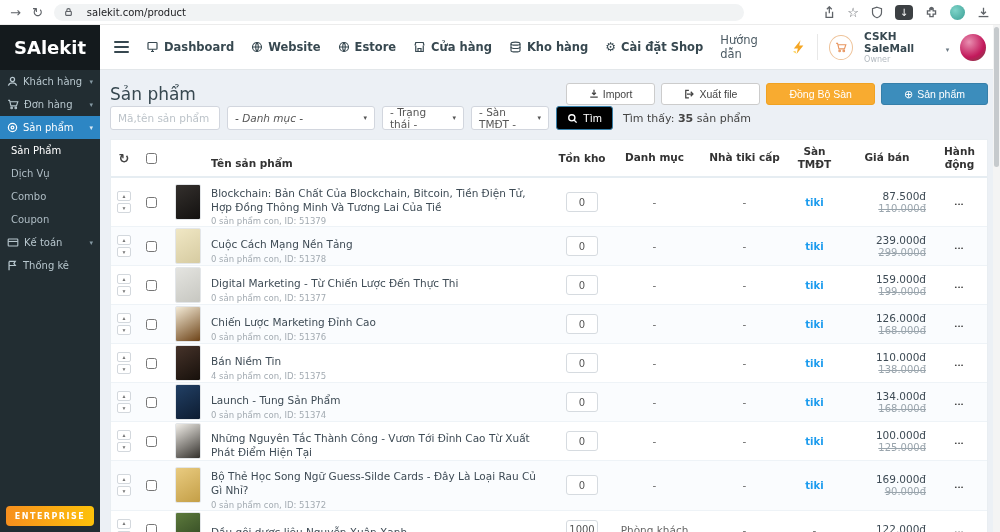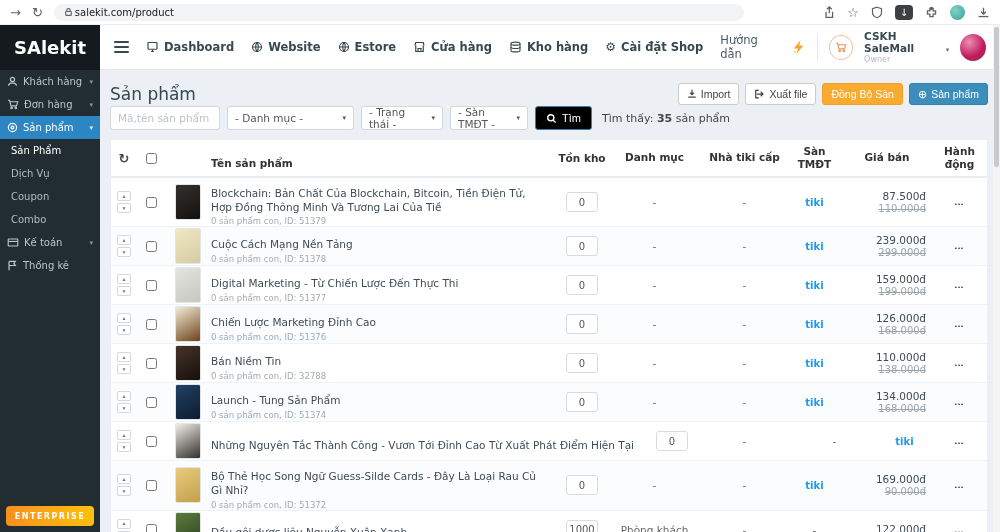--- a/index.html
+++ b/index.html
@@ -4,21 +4,21 @@
 <style>
   * { margin:0; padding:0; box-sizing:border-box; }
   html,body { width:1000px; height:532px; overflow:hidden; background:#fff;
     font-family:"DejaVu Sans","Liberation Sans",sans-serif; }
   body { position:relative; }
 
   
   .browser-bar { height:25px; background:#fff; display:flex; align-items:center;
     padding:0 10px; gap:11px; border-bottom:1px solid #ececec; }
   .b-ic { color:#5f6368; font-size:13px; line-height:1; }
-  .url-pill { display:flex; align-items:center; gap:2px; background:#f1f3f4;
+  .url-pill { display:flex; align-items:center; gap:14px; background:#f1f3f4;
     border-radius:9px; height:17px; width:690px; padding:0 10px; }
   .url-text { font-size:10px; color:#202124; }
   .b-right { margin-left:auto; display:flex; align-items:center; gap:12px; color:#5f6368; }
   .dl-btn { width:18px; height:15px; background:#3c4043; border-radius:4px; color:#fff;
     font-size:10px; display:flex; align-items:center; justify-content:center; }
   .b-avatar { width:15px; height:15px; border-radius:50%;
     background:radial-gradient(circle at 35% 35%, #7fd4c9, #3a9e94); }
   svg.ic { display:block; }
 
   
@@ -59,35 +59,35 @@
   .acct-role { font-size:8px; color:#b3bac0; }
   .avatar { width:27px; height:27px; border-radius:50%;
     background:radial-gradient(circle at 35% 30%, #e98fb1, #c2185b 60%, #6d4c41); }
 
   
   .content { flex:1; padding:8px 12px 0 10px; overflow:hidden; }
   .title-row { display:flex; align-items:center; margin-top:5px; }
   .page-title { font-size:17px; color:#374850; font-weight:500; }
   .actions { margin-left:auto; display:flex; gap:6px; }
   .btn { height:22px; display:flex; align-items:center; gap:4px; font-size:10.5px;
-    padding:0 8px; border-radius:3px; border:1px solid #ccc; background:#fff;
+    padding:0 22px; border-radius:3px; border:1px solid #ccc; background:#fff;
     color:#444; cursor:pointer; white-space:nowrap; }
   .btn.orange { background:#f8ab30; border-color:#f0a222; color:#fff; }
   .btn.blue { background:#3c8dbc; border-color:#367fa9; color:#fff; }
 
   .filter-row { display:flex; align-items:center; gap:7px; margin-top:1px; }
   .search-input { width:110px; height:24px; border:1px solid #d2d6de; border-radius:3px;
     font-size:10.5px; padding:0 7px; color:#555; outline:none;
     font-family:"DejaVu Sans","Liberation Sans",sans-serif; }
   .search-input::placeholder { color:#bcc3c9; }
   .select { height:24px; background:#fff; border:1px solid #d2d6de; border-radius:3px;
     display:flex; align-items:center; font-size:10.5px; color:#555;
     padding:0 7px; gap:8px; cursor:pointer; }
   .select .caret { margin-left:auto; font-size:7px; color:#555; }
-  .sel-cat { width:127px; } .sel-status { width:82px; } .sel-chan { width:78px; }
+  .sel-cat { width:148px;font-style:italic; } .sel-status { width:82px; } .sel-chan { width:78px; }
   .find-btn { height:24px; background:#000000; border:1px solid #367fa9; border-radius:3px;
     color:#fff; font-size:11px; display:flex; align-items:center; gap:5px; padding:0 10px; cursor:pointer; }
   .found { font-size:11px; color:#444; margin-left:3px; }
   .found b { font-weight:bold; }
 
   
   .table { background:#fff; margin-top:9px; border:1px solid #e9eef2; border-bottom:none; }
   .thead { display:flex; align-items:center; min-height:38px;
     border-bottom:2px solid #e6edf2; font-size:10.5px; font-weight:bold; color:#333; }
   .trow { display:flex; align-items:center; min-height:39px;
@@ -193,22 +193,22 @@
     <div class="nav-item active">
       <svg class="ic" width="11" height="11" viewBox="0 0 16 16" fill="none" stroke="currentColor" stroke-width="1.8">
           <circle cx="8" cy="8" r="6"></circle>
           <circle cx="8" cy="8" r="2"></circle>
         </svg>
       <span>Sản phẩm</span>
       <span class="chev">▾</span>
     </div>
     <div class="sub-item current">Sản Phẩm</div>
     <div class="sub-item">Dịch Vụ</div>
+    <div class="sub-item">Combo</div>
     <div class="sub-item">Coupon</div>
-    <div class="sub-item">Combo</div>
     <div class="nav-item">
       <svg class="ic" width="12" height="11" viewBox="0 0 16 16" fill="none" stroke="currentColor" stroke-width="1.6">
           <rect x="1" y="3" width="14" height="10" rx="1"></rect>
           <path d="M1 6.5h14"></path>
         </svg>
       <span>Kế toán</span>
       <span class="chev">▾</span>
     </div>
     <div class="nav-item">
       <svg class="ic" width="11" height="11" viewBox="0 0 16 16" fill="none" stroke="currentColor" stroke-width="1.8">
@@ -508,21 +508,21 @@
                 </button>
     </div>
     <div class="c-check">
                 <input type="checkbox" style="">
               </div>
     <div class="c-img">
                 <div class="thumb" style="background: linear-gradient(150deg, rgb(70, 51, 42), rgb(23, 16, 11));"></div>
               </div>
     <div class="c-name">
       <div class="p-title">Bán Niềm Tin</div>
-      <div class="p-sub">0 sản phẩm con, ID: 32788</div>
+      <div class="p-sub">4 sản phẩm con, ID: 51375</div>
     </div>
     <div class="c-stock">
                 <input class="stock-input" value="0" style="">
               </div>
     <div class="c-cat">-</div>
     <div class="c-sup">-</div>
     <div class="c-chan tiki-logo">tiki</div>
     <div class="c-price">
       <div class="price-now">110.000đ</div>
       <div class="price-old">138.000đ</div>
@@ -579,20 +579,24 @@
               </div>
     <div class="c-name">
       <div class="p-title">Những Nguyên Tắc Thành Công - Vươn Tới Đỉnh Cao Từ Xuất Phát Điểm Hiện Tại</div>
     </div>
     <div class="c-stock">
                 <input class="stock-input" value="0" style="">
               </div>
     <div class="c-cat">-</div>
     <div class="c-sup">-</div>
     <div class="c-chan tiki-logo">tiki</div>
+    <div class="c-price">
+      <div class="price-now">100.000đ</div>
+      <div class="price-old">125.000đ</div>
+    </div>
     <div class="c-act"><button class="dots">•••</button></div>
   </div>
 
   <div class="trow">
     <div class="c-move">
       <button class="mv">
                   <span>▲</span>
                 </button>
       <button class="mv">
                   <span>▼</span>

